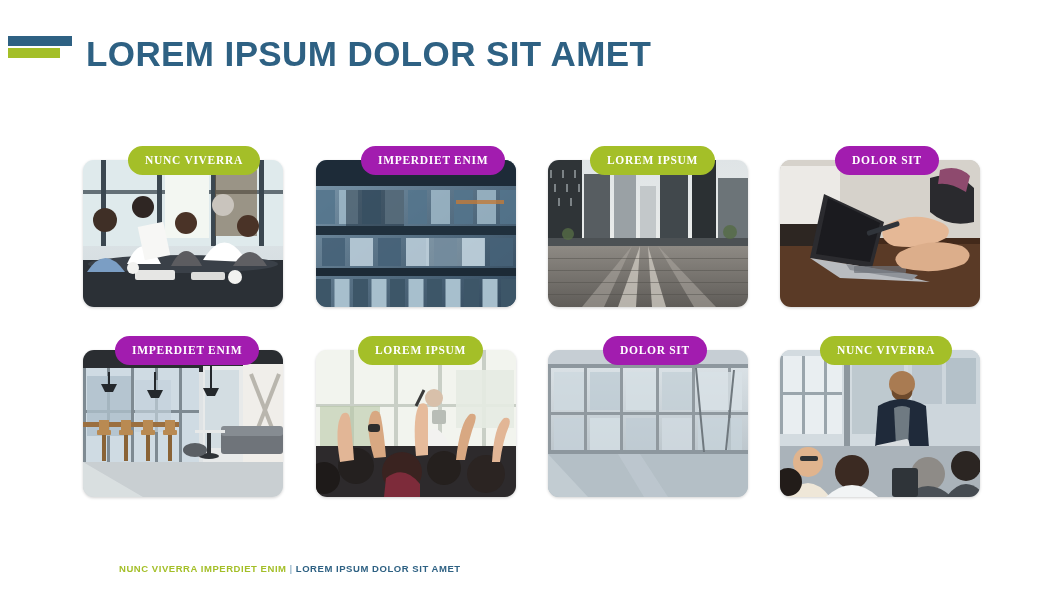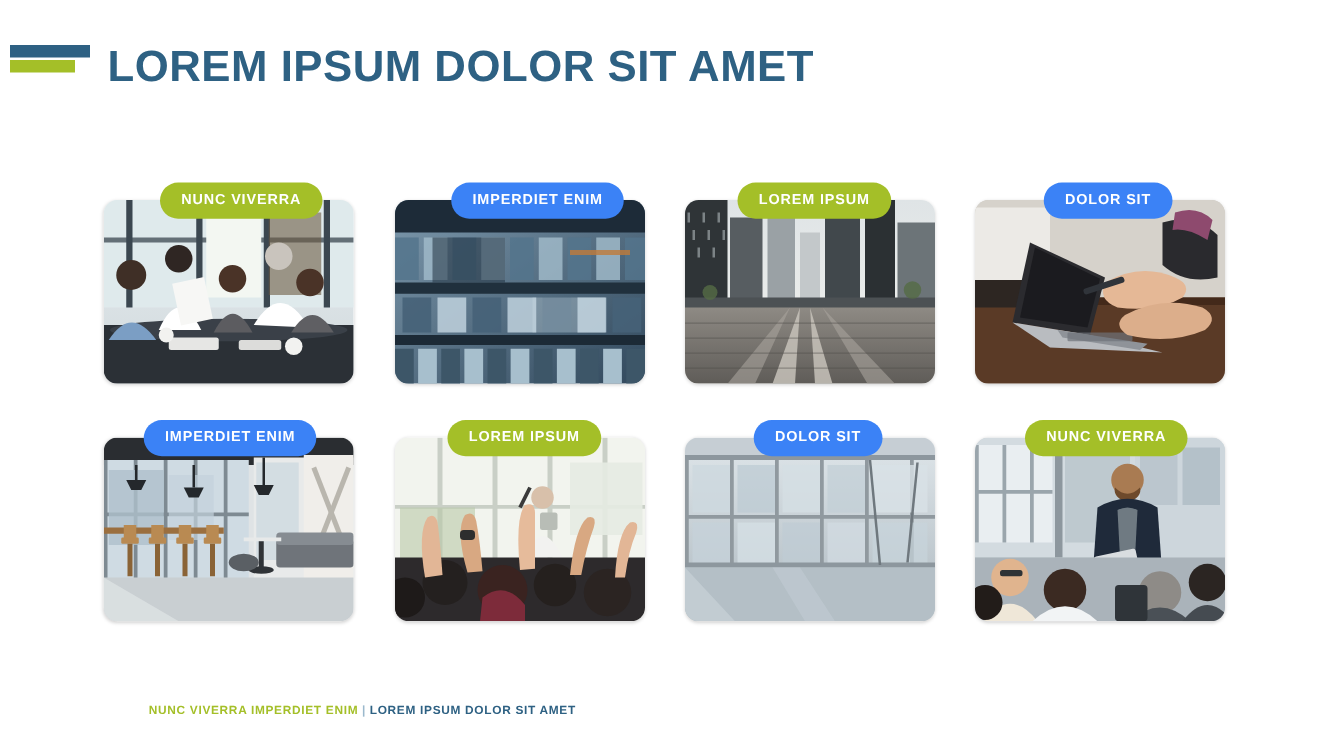--- a/index.html
+++ b/index.html
@@ -63,20 +63,21 @@
     position: absolute;
     left: 83px;
     top: 160px;
     width: 898px;
     height: 333px;
   }
   .card {
     position: absolute;
     width: 200px;
     height: 147px;
+    font-family: Liberation Serif, serif;
   }
   .card .photo {
     position: absolute;
     left: 0;
     top: 0;
     width: 200px;
     height: 147px;
     border-radius: 11px;
     overflow: hidden;
     box-shadow: 0 1px 3px rgba(0,0,0,0.18);
@@ -91,21 +92,21 @@
     padding: 0 17px;
     border-radius: 15px;
     font-size: 11.5px;
     font-weight: bold;
     letter-spacing: 0.7px;
     color: #ffffff;
     white-space: nowrap;
     z-index: 3;
   }
   .badge.green { background: #a4bf28; }
-  .badge.blue  { background: #3b82f6; }
+  .badge.blue  { background: #a21caf; }
 
   
   .footer {
     position: absolute;
     left: 91px;
     top: 563px;
     font-size: 9.5px;
     font-weight: bold;
     letter-spacing: 0.55px;
     white-space: nowrap;

